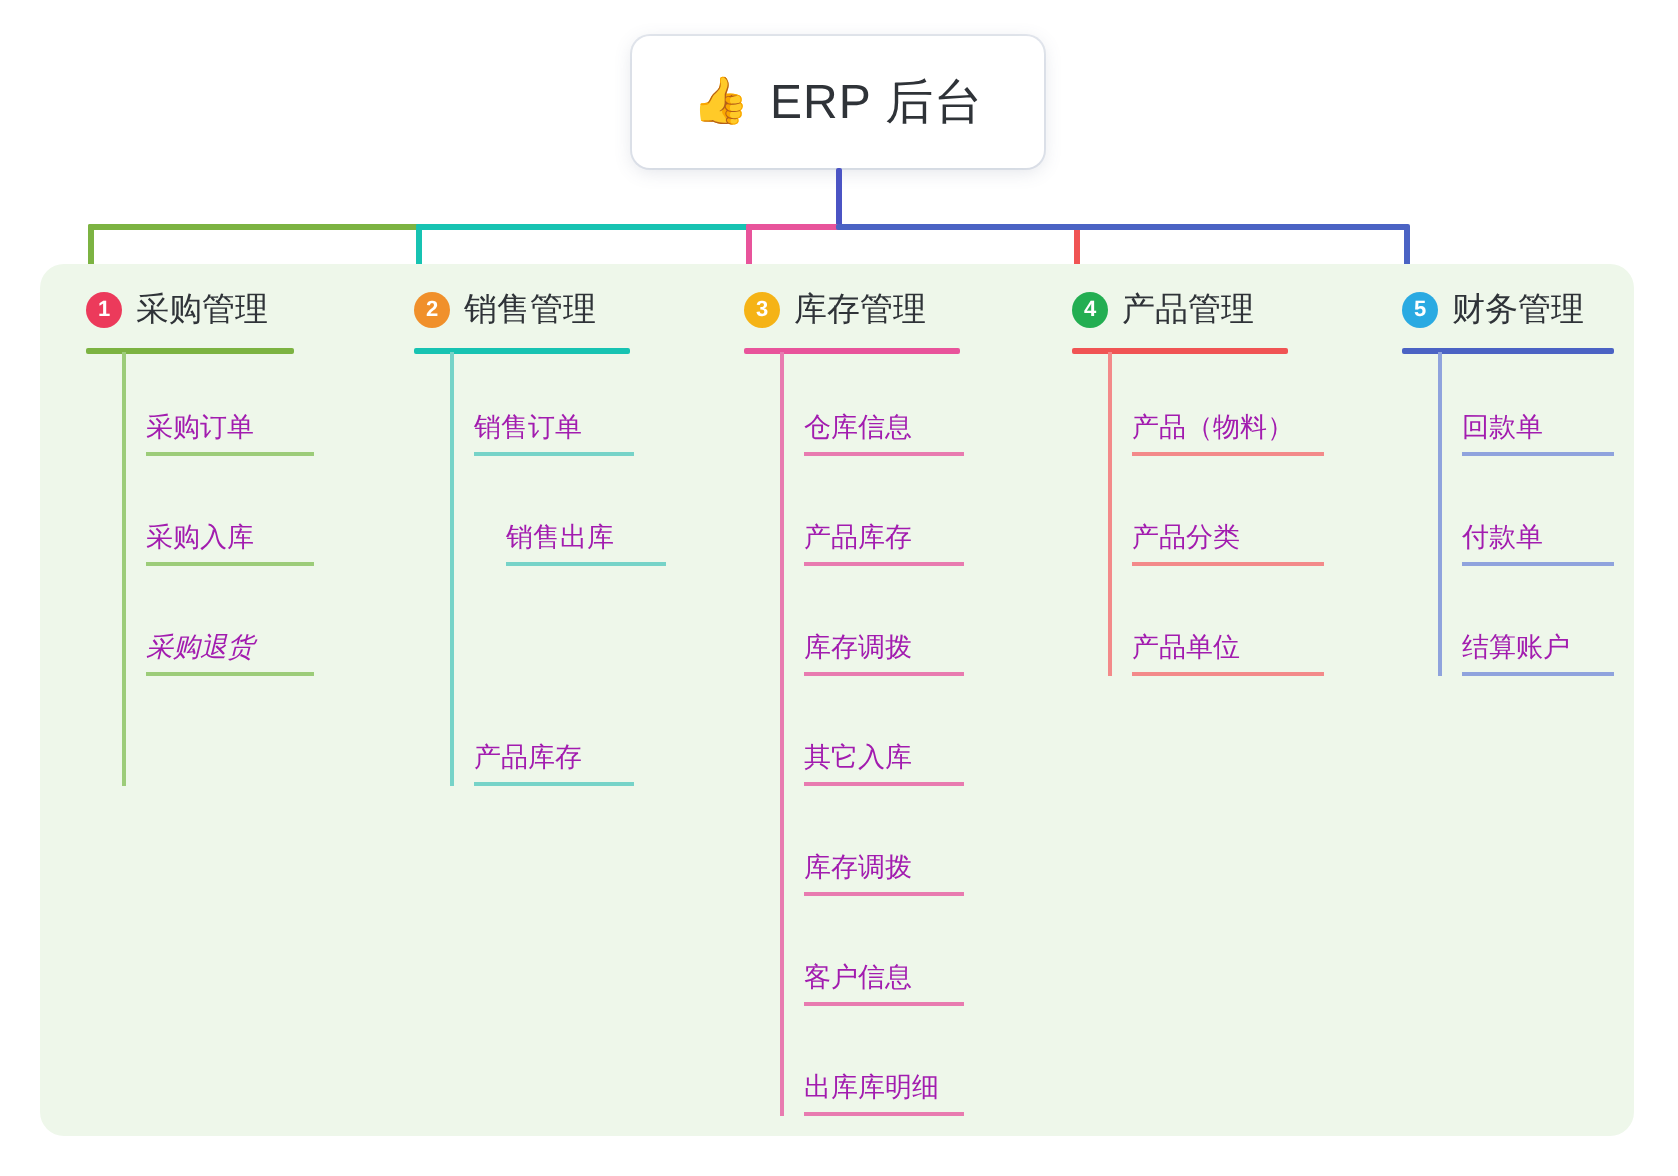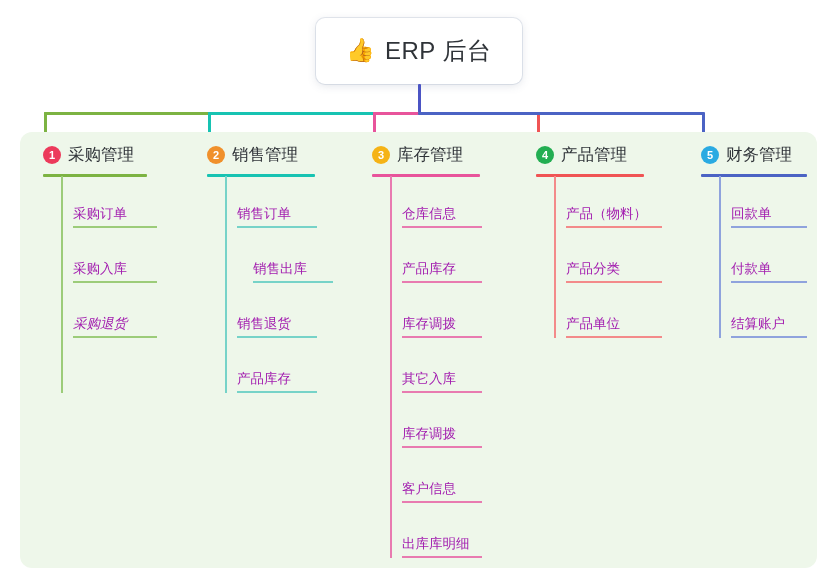--- a/index.html
+++ b/index.html
@@ -107,24 +107,20 @@
         <div class="head-rule" style="top: 42px; width: 108px; background: rgb(23, 195, 178);"></div>
         <div class="spine" style="left: 18px; top: 44px; height: 217px; background: rgb(118, 211, 200);"></div>
         <div class="leaf" style="left: 30px; top: 70px; width: 80px; height: 26px;">
           <span class="leaf-label">销售订单</span>
           <div class="leaf-rule" style="width: 80px; background: rgb(118, 211, 200);"></div>
         </div>
         <div class="leaf" style="left: 30px; top: 125px; width: 80px; height: 26px; margin-left: 16px;">
           <span class="leaf-label">销售出库</span>
           <div class="leaf-rule" style="width: 80px; background: rgb(118, 211, 200);"></div>
         </div>
-        <div class="leaf" style="left: 30px; top: 180px; width: 80px; height: 26px;">
-          <span class="leaf-label">销售退货</span>
-          <div class="leaf-rule" style="width: 80px; background: rgb(118, 211, 200);"></div>
-        </div>
         <div class="leaf" style="left: 30px; top: 235px; width: 80px; height: 26px;">
           <span class="leaf-label">产品库存</span>
           <div class="leaf-rule" style="width: 80px; background: rgb(118, 211, 200);"></div>
         </div>
       </div>
       <div class="col" style="left: 352px; width: 150px; height: 436px;">
         <div class="col-head">
           <span class="badge" style="background: rgb(245, 179, 22);">3</span>
           <span class="col-title">库存管理</span>
         </div>

